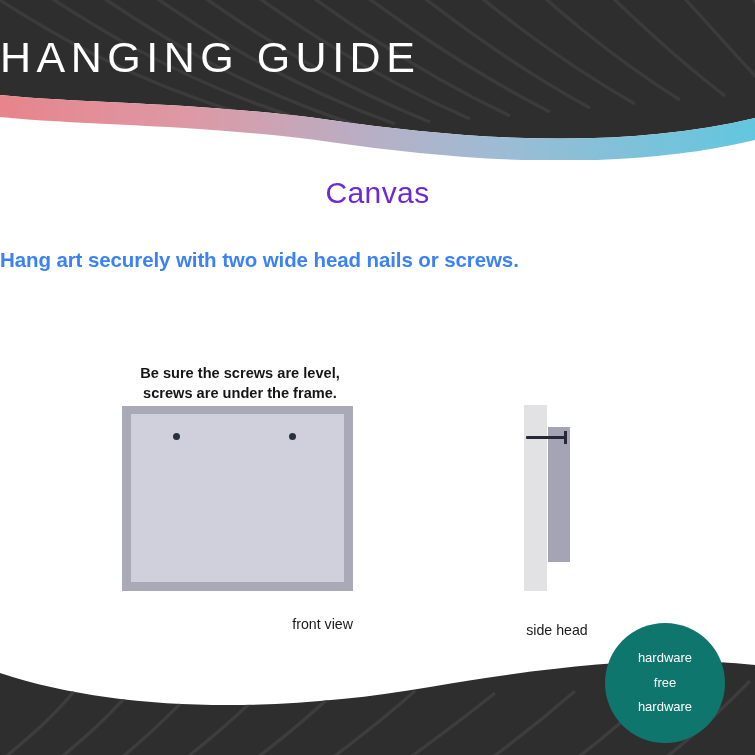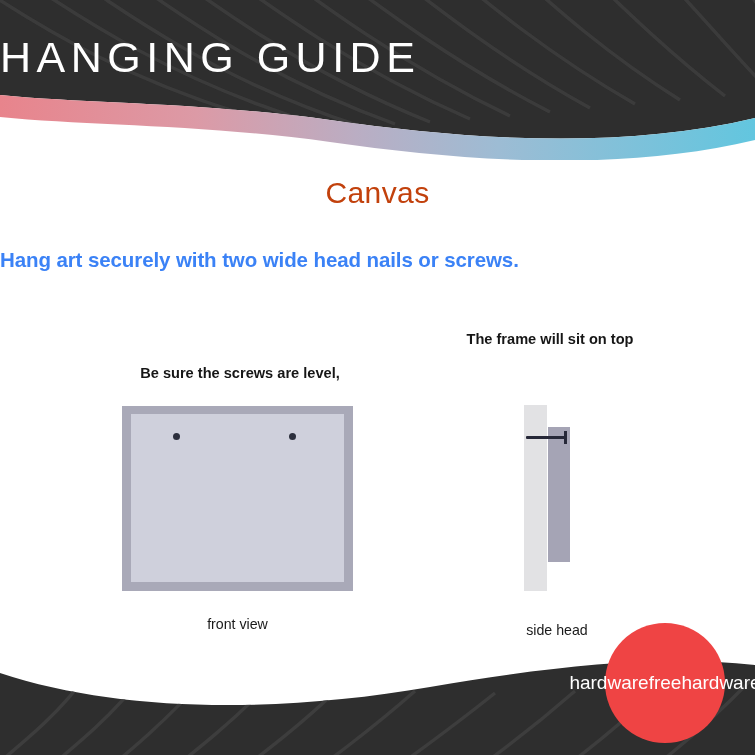--- a/index.html
+++ b/index.html
@@ -42,21 +42,21 @@
 
   
   #section-title {
     position: absolute;
     left: 0; top: 176px;
     width: 755px;
     text-align: center;
     font-size: 30px;
     font-weight: 400;
     letter-spacing: 0.4px;
-    color: #c2410c;
+    color: #6d28d9;
   }
   #intro-text {
     position: absolute;
     left: 0; top: 248px;
     width: 755px;
     font-size: 20.5px;
     font-weight: 600;
     letter-spacing: -0.1px;
     color: #3b82f6;
   }
@@ -133,45 +133,46 @@
   }
 
   
   .view-label {
     position: absolute;
     text-align: center;
     font-size: 14.2px;
     font-weight: 400;
     color: #1a1a1a;
   }
-  #label-front { left: 122px; top: 616px; width: 231px; }
+  #label-front { left: 122px; top: 616px; width: 231px; text-align: right; }
   #label-side  { left: 490px; top: 622px; width: 134px; }
 
   
   #footer-band {
     position: absolute;
     left: 0; bottom: 0;
     width: 755px; height: 130px;
     overflow: hidden;
   }
   #footer-band svg { display: block; }
 
   
   #hardware-badge {
     position: absolute;
     left: 605px; top: 623px;
     width: 120px; height: 120px;
     border-radius: 50%;
-    background: #ef4444;
+    background: #0f766e;
     z-index: 9;
     display: flex;
+    flex-direction: column;
     align-items: center;
     justify-content: center;
     color: #ffffff;
-    font-size: 19px;
+    font-size: 13px;
     line-height: 24.5px;
     font-weight: 400;
     text-align: center;
   }
 </style>
 </head>
 <body>
 
 <div id="header-band">
   <svg width="755" height="160" viewBox="0 0 755 160" xmlns="http://www.w3.org/2000/svg">
@@ -211,24 +212,24 @@
              C620,172 470,162 330,142 C200,124 90,126 0,117 Z" fill="url(#waveGrad)"></path>
   </svg>
 </div>
 <div id="page-title">HANGING GUIDE</div>
 
 <div id="section-title">Canvas</div>
 <div id="intro-text">Hang art securely with two wide head nails or screws.</div>
 
 <div class="caption" id="caption-front">
   <div>Be sure the screws are level,</div>
+  <div>screws are under the frame.</div>
 </div>
 
 <div class="caption" id="caption-side">
-  <div>The frame will sit on top</div>
 </div>
 
 <div id="front-view-diagram">
   <div class="frame-outer"></div>
   <div class="frame-inner"></div>
   <div class="screw-dot" id="screw-dot-left"></div>
   <div class="screw-dot" id="screw-dot-right"></div>
 </div>
 
 <div id="side-view-diagram">

